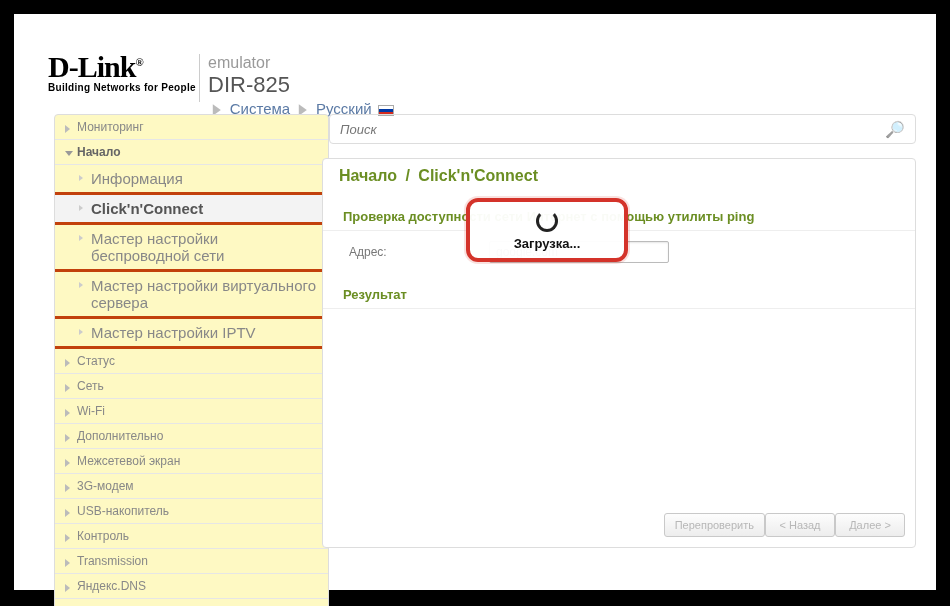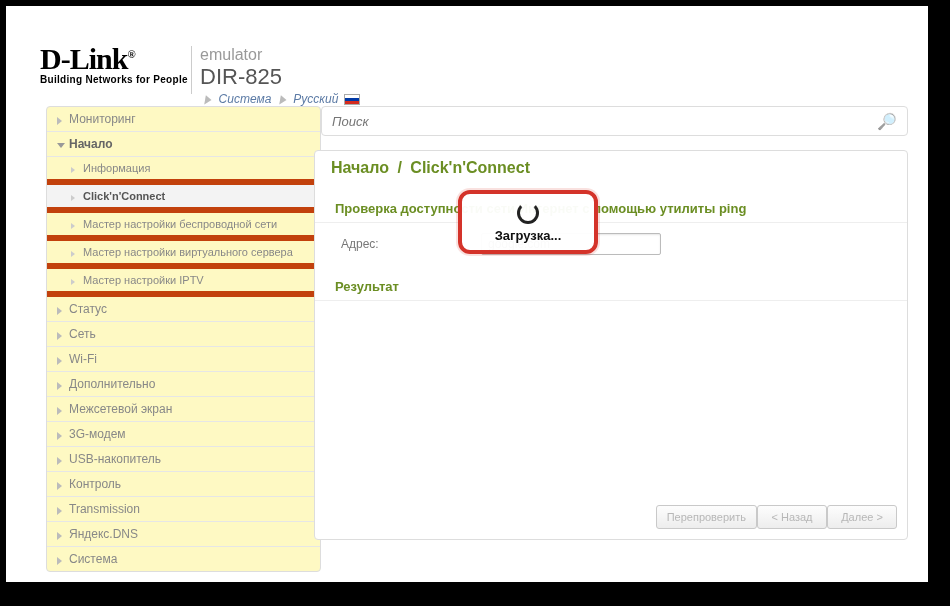--- a/index.html
+++ b/index.html
@@ -8,38 +8,38 @@
     font-size: 12px;
     background: #000;
     width: 950px;
     height: 606px;
     overflow: hidden;
   }
   .page {
     background: #fff;
     width: 922px;
     height: 576px;
-    margin: 6px;
+    margin: 14px;
     position: relative;
   }
   
   .hdr {
     position: relative;
     height: 80px;
     padding-left: 34px;
   }
   .logo-block { position: absolute; top: 36px; left: 34px; }
   .logo-text { font-family: "Times New Roman", serif; font-weight: bold; font-size: 30px; letter-spacing: -1px; color:#000; }
   .logo-sub { font-family: Arial, sans-serif; font-size: 10px; font-weight: bold; letter-spacing: 0.3px; color:#000; margin-top:-2px; }
   .logo-reg { font-size: 11px; vertical-align: super; }
   .hdr-divider { position:absolute; left:185px; top:40px; height:48px; width:1px; background:#ccc; }
   .hdr-right { position:absolute; left:194px; top:40px; }
   .emulator { font-size:16px; color:#999; margin-bottom:0px; }
   .model { font-size:22px; color:#555; padding-bottom:2px; }
-  .lang-row { font-size:12px;font-style:italic; }
+  .lang-row { font-size:15px; }
   .lang-row a { color:#5b7aa5; text-decoration:none; }
   .bc-sep { color:#bbb; margin:0 3px; display:inline-block; transform:scaleX(0.7); }
   .flag {
     display:inline-block; width:16px; height:11px; vertical-align:middle;
     background: linear-gradient(to bottom, #fff 0 33%, #0039a6 33% 66%, #d52b1e 66% 100%);
     border:1px solid #aaa; margin-left:2px;
   }
   
   .workspace { position:absolute; top:100px; left:40px; right:20px; bottom:20px; }
   .sidebar {
@@ -63,23 +63,23 @@
   .side-top::before{
     content:''; position:absolute; left:10px; top:10px;
     width:0; height:0; border-left:5px solid #bbb;
     border-top:4px solid transparent; border-bottom:4px solid transparent;
   }
   .side-top.open::before{
     border-left:4px solid transparent; border-right:4px solid transparent;
     border-top:5px solid #999; border-bottom:none; top:11px;
   }
   .side-sub {
-    border-bottom:6px solid #c2410c;
+    border-bottom:3px solid #c2410c;
     padding:5px 10px 5px 36px;
-    color:#888; font-size:11px;
+    color:#888; font-size:15px;
     position:relative;
     cursor:pointer;
   }
   .side-sub::before{
     content:''; position:absolute; left:24px; top:10px;
     width:0; height:0; border-left:4px solid #ccc;
     border-top:3px solid transparent; border-bottom:3px solid transparent;
   }
   .side-sub.active { background:#f3f3f3; font-weight:bold; color:#555; }
   .sidebar > div:last-child { border-bottom:none; }
@@ -104,21 +104,21 @@
   }
   .btn-row { position:absolute; right:10px; bottom:10px; display:flex; }
   .btn {
     min-width:70px; height:24px; padding:0 10px;
     background:linear-gradient(#fdfdfd,#ededed);
     border:1px solid #c9c9c9; border-radius:3px;
     color:#b7b7b7; font-size:11px; cursor:pointer;
   }
   
   .loading-box{
-    position:absolute; top:84px; left:412px; width:140px; height:64px;
+    position:absolute; top:84px; left:412px; width:162px; height:64px;
     background:rgba(255,255,255,0.96);
     border:4px solid #d4332a; border-radius:12px;
     display:flex; flex-direction:column; align-items:center; justify-content:center;
     z-index:50;
     box-shadow:0 0 0 2px rgba(212,51,42,0.15);
   }
   .spinner {
     width:22px; height:22px; border:3px solid #222; border-top-color:transparent;
     border-radius:50%; margin-bottom:4px;
   }

